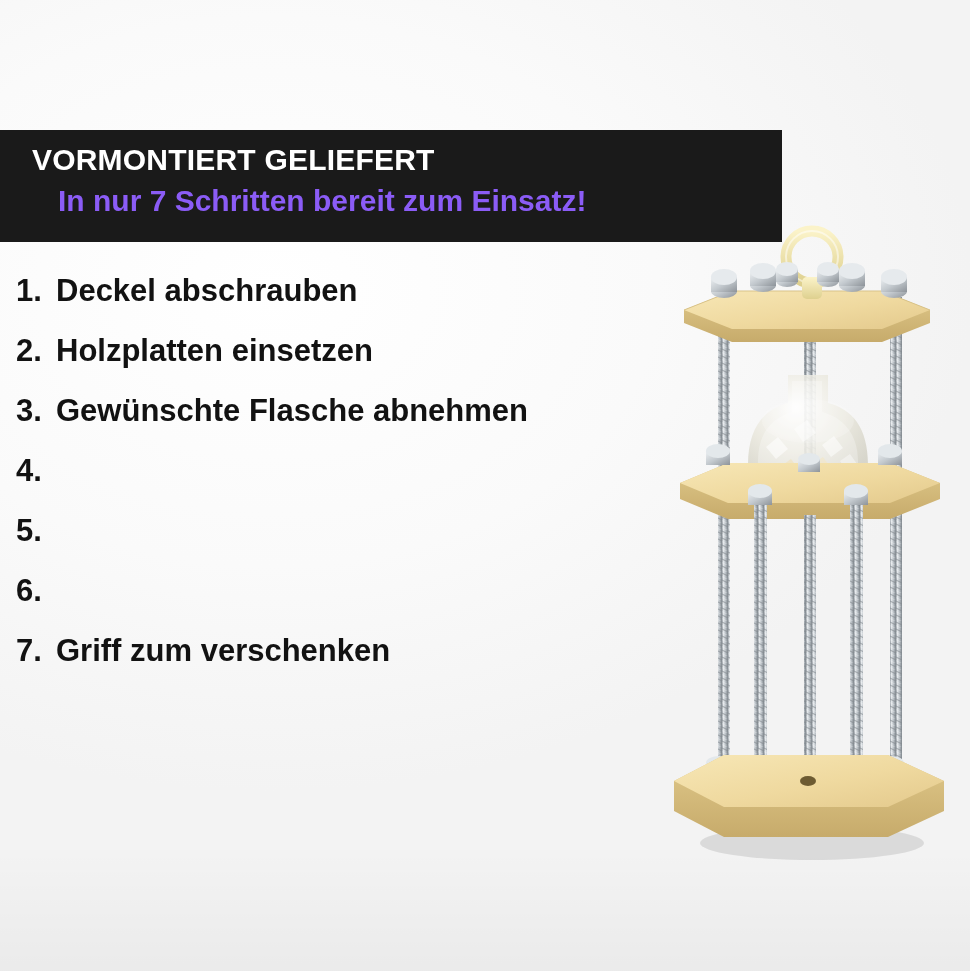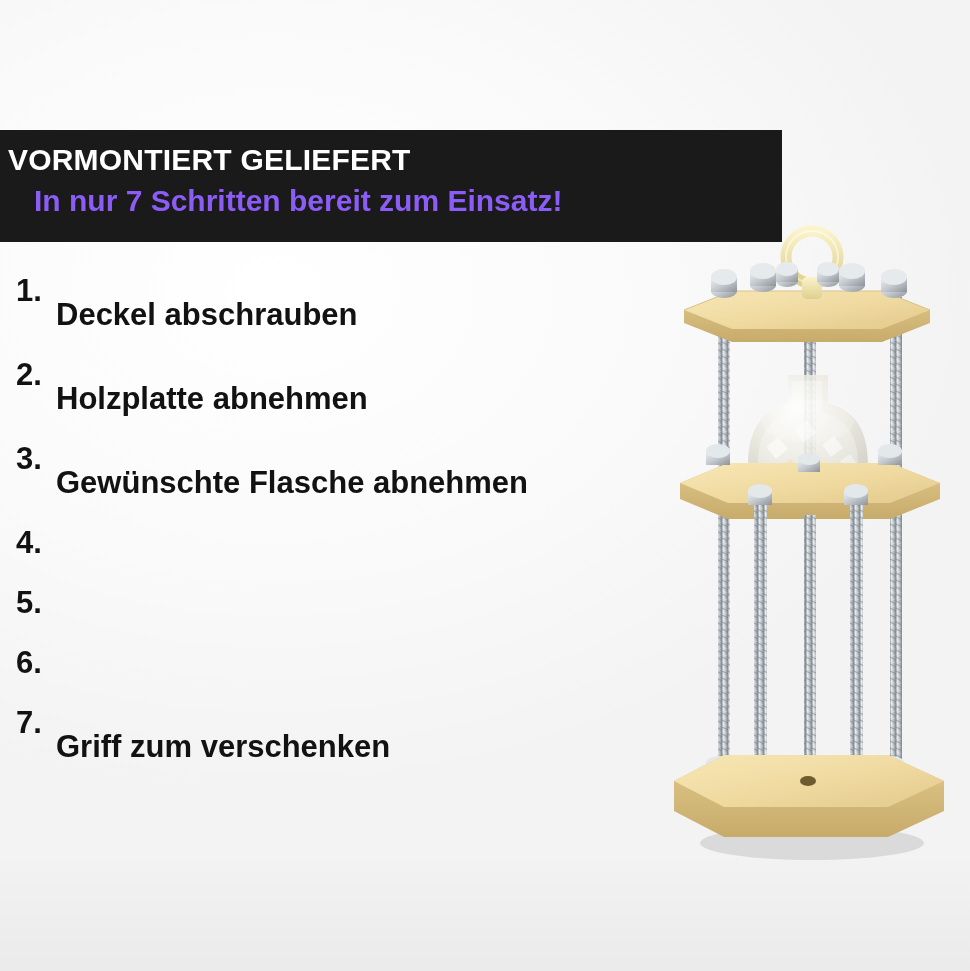--- a/index.html
+++ b/index.html
@@ -38,21 +38,21 @@
 
   
   .banner {
     position: absolute;
     left: 0;
     top: 130px;
     width: 782px;
     height: 112px;
     background: #1a1a1a;
     box-sizing: border-box;
-    padding: 10px 18px 0 8px;
+    padding: 10px 18px 0 32px;
   }
   .banner-line1 {
     color: #ffffff;
     font-size: 30px;
     font-weight: bold;
     letter-spacing: 0.2px;
     line-height: 40px;
     white-space: nowrap;
   }
   .banner-line2 {
@@ -79,21 +79,20 @@
     font-weight: bold;
     margin-bottom: 22px;
     line-height: 38px;
   }
   .step-num {
     min-width: 40px;
     white-space: nowrap;
   }
   .step-text {
     white-space: pre-line;
-    margin-top: 24px;
   }
 
   
   .product {
     position: absolute;
     right: 18px;
     top: 215px;
     width: 290px;
     height: 655px;
   }
@@ -112,21 +111,21 @@
     <div class="banner-line2">In nur 7 Schritten bereit zum Einsatz!</div>
   </div>
 
   <div class="steps">
     <div class="step">
       <span class="step-num">1.</span>
       <span class="step-text">Deckel abschrauben</span>
     </div>
     <div class="step">
       <span class="step-num">2.</span>
-      <span class="step-text">Holzplatte abnehmen</span>
+      <span class="step-text">Holzplatten einsetzen</span>
     </div>
     <div class="step">
       <span class="step-num">3.</span>
       <span class="step-text">Gewünschte Flasche abnehmen</span>
     </div>
     <div class="step">
       <span class="step-num">4.</span>
     </div>
     <div class="step">
       <span class="step-num">5.</span>

